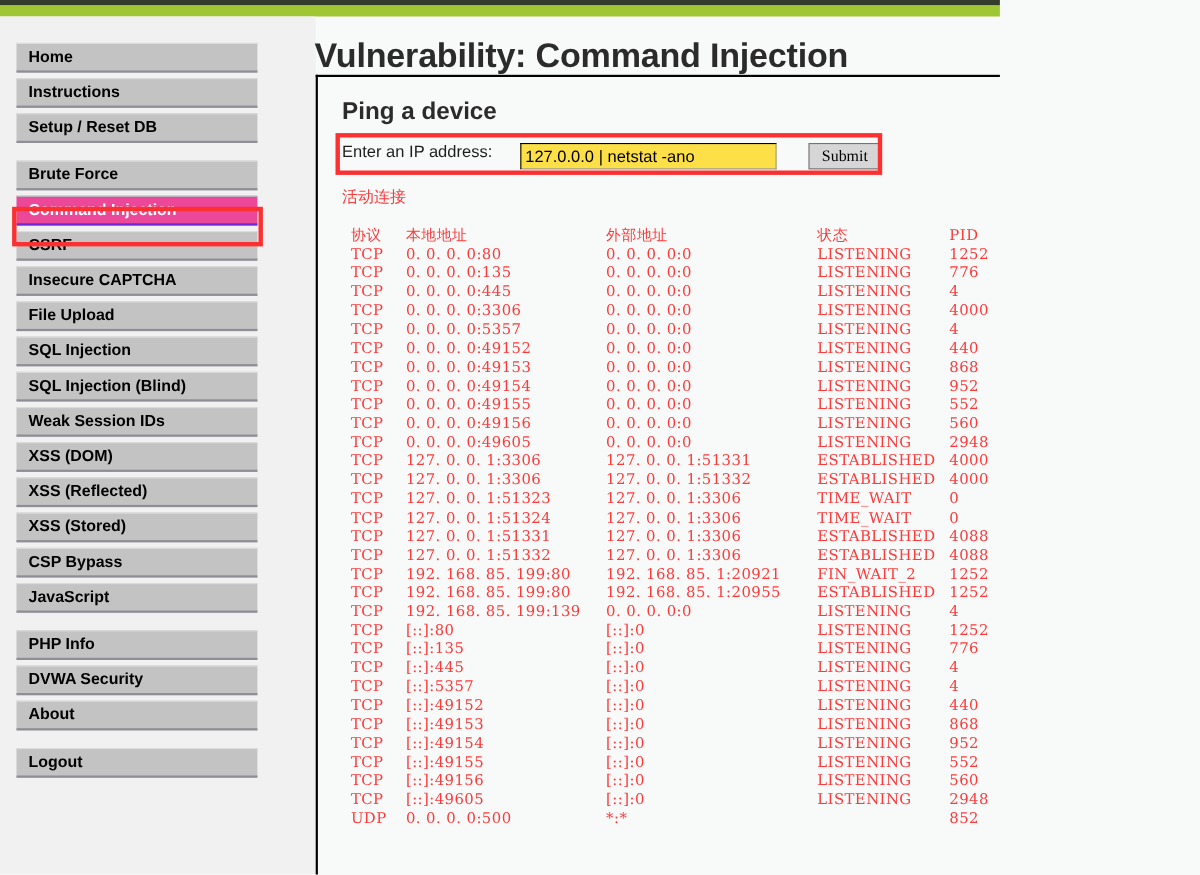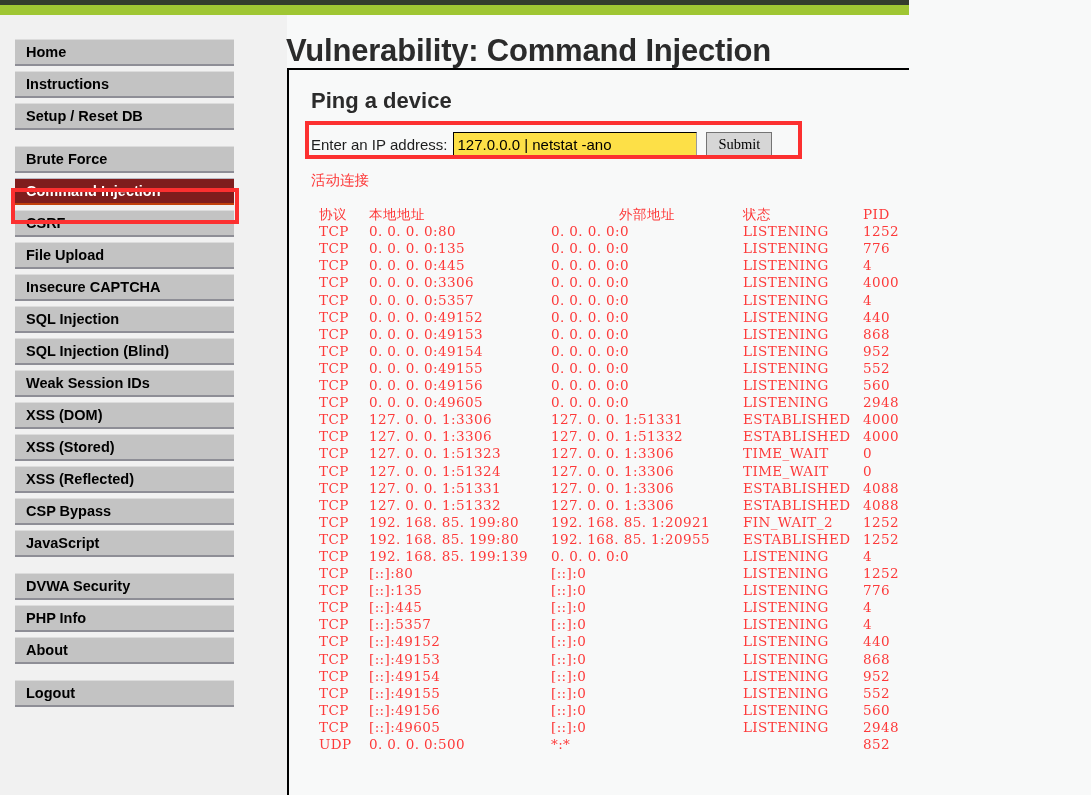--- a/index.html
+++ b/index.html
@@ -52,24 +52,24 @@
     font-size: 14.5px;
     font-weight: bold;
     padding-left: 11px;
     margin-bottom: 5px;
     white-space: nowrap;
     overflow: hidden;
     cursor: pointer;
     text-decoration: none;
   }
   .nav-item.active {
-    background: #7f1d1d;
+    background: #ec4899;
     color: #ffffff;
     border-top: 1px solid #b9b9c4;
-    border-bottom: 2px solid #c2410c;
+    border-bottom: 2px solid #6d28d9;
   }
   
   .annot-nav {
     position: absolute;
     left: 11px; top: 188px;
     width: 228px; height: 36px;
     border: 4px solid #fc3030;
     pointer-events: none;
   }
 
@@ -97,23 +97,24 @@
     font-size: 22px;
     font-weight: bold;
     color: #2b2b2b;
   }
 
   
   .form-row {
     position: relative;
     margin: 16px 0 0 22px;
     display: flex;
-    align-items: center;
+    align-items: flex-start;
     width: 490px;
     height: 28px;
+    gap: 20px;
   }
   .form-label {
     font-size: 15px;
     color: #1d1d1d;
     white-space: nowrap;
     margin-right: 6px;
   }
   .ip-input {
     width: 244px;
     height: 24px;
@@ -174,21 +175,21 @@
     white-space: nowrap;
     vertical-align: top;
     letter-spacing: 0.4px;
   }
   .c-proto  { width: 58px;  padding-left: 8px !important; }
   .c-local  { width: 182px; }
   .c-foreign{ width: 192px; }
   .c-state  { width: 120px; }
   .c-pid    { width: 58px; }
   
-  .hdr .c-foreign { padding-left: 0 !important; text-align: center; }
+  .hdr .c-foreign { padding-left: 0 !important; }
   .hdr td { letter-spacing: 0.5px; }
   .hdr .c-state { padding-left: 0 !important; }
 </style>
 </head>
 <body>
 
 <div id="page">
 
   <div class="topbar-dark"></div>
   <div class="topbar-green"></div>
@@ -198,34 +199,34 @@
   <nav class="sidebar" id="sidebar">
       <div class="nav-group">
         <a class="nav-item">Home</a>
         <a class="nav-item">Instructions</a>
         <a class="nav-item">Setup / Reset DB</a>
       </div>
       <div class="nav-group">
         <a class="nav-item">Brute Force</a>
         <a class="nav-item active">Command Injection</a>
         <a class="nav-item">CSRF</a>
+        <a class="nav-item">Insecure CAPTCHA</a>
         <a class="nav-item">File Upload</a>
-        <a class="nav-item">Insecure CAPTCHA</a>
         <a class="nav-item">SQL Injection</a>
         <a class="nav-item">SQL Injection (Blind)</a>
         <a class="nav-item">Weak Session IDs</a>
         <a class="nav-item">XSS (DOM)</a>
+        <a class="nav-item">XSS (Reflected)</a>
         <a class="nav-item">XSS (Stored)</a>
-        <a class="nav-item">XSS (Reflected)</a>
         <a class="nav-item">CSP Bypass</a>
         <a class="nav-item">JavaScript</a>
       </div>
       <div class="nav-group">
+        <a class="nav-item">PHP Info</a>
         <a class="nav-item">DVWA Security</a>
-        <a class="nav-item">PHP Info</a>
         <a class="nav-item">About</a>
       </div>
       <div class="nav-group">
         <a class="nav-item">Logout</a>
       </div>
     </nav>
 
   <div class="annot-nav"></div>
 
   <h1 class="page-title">Vulnerability: Command Injection</h1>

